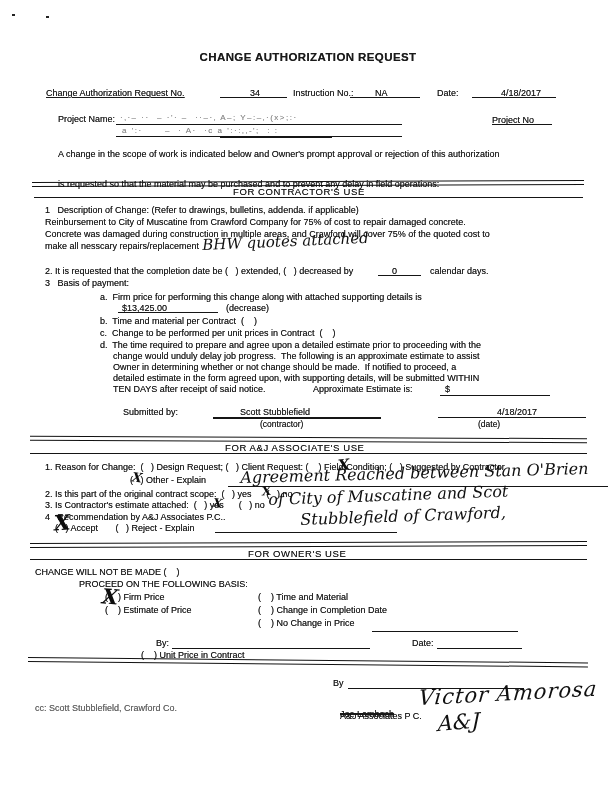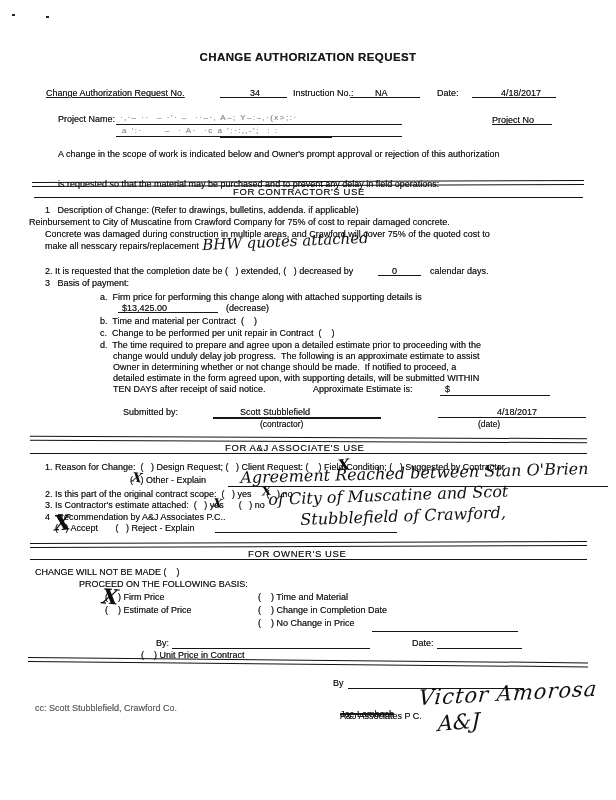--- a/index.html
+++ b/index.html
@@ -51,37 +51,37 @@
   <div class="ln" style="left:492px;top:124px;width:60px;"></div>
 
   <div class="t" style="left:58px;top:149px;">A change in the scope of work is indicated below and Owner's prompt approval or rejection of this authorization</div>
   <div class="t" style="left:58px;top:160px;margin-top:19px;">is requested so that the material may be purchased and to prevent any delay in field operations:</div>
 
   <div class="ln2" style="left:32px;top:181px;width:552px;transform:rotate(-.2deg);"></div>
   <div class="t hd" style="left:233px;top:187px;">FOR CONTRACTOR'S USE</div>
   <div class="ln" style="left:34px;top:197px;width:549px;"></div>
 
   <div class="t" style="left:45px;top:205px;">1   Description of Change: (Refer to drawings, bulletins, addenda. if applicable)</div>
-  <div class="t" style="left:29px;top:217px;">Reinbursement to City of Muscatine from Crawford Company for 75% of cost to repair damaged concrete.</div>
+  <div class="t" style="left:45px;top:217px;">Reinbursement to City of Muscatine from Crawford Company for 75% of cost to repair damaged concrete.</div>
   <div class="t" style="left:45px;top:229px;">Concrete was damaged during construction in multiple areas, and Crawford will cover 75% of the quoted cost to</div>
   <div class="t" style="left:45px;top:241px;">make all nesscary repairs/replacement</div>
   <div class="hand" style="left:202px;top:236px;font-size:15px;transform:rotate(-2.5deg);">BHW quotes attached</div>
 
   <div class="t" style="left:45px;top:266px;">2. It is requested that the completion date be (   ) extended, (   ) decreased by</div>
   <div class="t" style="left:392px;top:266px;">0</div>
   <div class="ln" style="left:378px;top:275px;width:43px;"></div>
   <div class="t" style="left:430px;top:266px;">calendar days.</div>
   <div class="t" style="left:45px;top:278px;">3   Basis of payment:</div>
 
   <div class="t" style="left:100px;top:292px;">a.  Firm price for performing this change along with attached supporting details is</div>
   <div class="t" style="left:122px;top:303px;">$13,425.00</div>
   <div class="ln" style="left:118px;top:312px;width:100px;"></div>
   <div class="t" style="left:226px;top:303px;">(decrease)</div>
   <div class="t" style="left:100px;top:316px;">b.  Time and material per Contract  (    )</div>
-  <div class="t" style="left:100px;top:328px;">c.  Change to be performed per unit repair in Contract  (    )</div>
+  <div class="t" style="left:100px;top:328px;">c.  Change to be performed per unit prices in Contract  (    )</div>
 
   <div class="t" style="left:100px;top:340px;">d.  The time required to prepare and agree upon a detailed estimate prior to proceeding with the</div>
   <div class="t" style="left:113px;top:351px;">change would unduly delay job progress.  The following is an approximate estimate to assist</div>
   <div class="t" style="left:113px;top:362px;">Owner in determining whether or not change should be made.  If notified to proceed, a</div>
   <div class="t" style="left:113px;top:373px;text-align:center;">detailed estimate in the form agreed upon, with supporting details, will be submitted WITHIN</div>
   <div class="t" style="left:113px;top:384px;">TEN DAYS after receipt of said notice.</div>
   <div class="t" style="left:313px;top:384px;">Approximate Estimate is:</div>
   <div class="t" style="left:445px;top:384px;">$</div>
   <div class="ln" style="left:440px;top:395px;width:110px;"></div>
 

